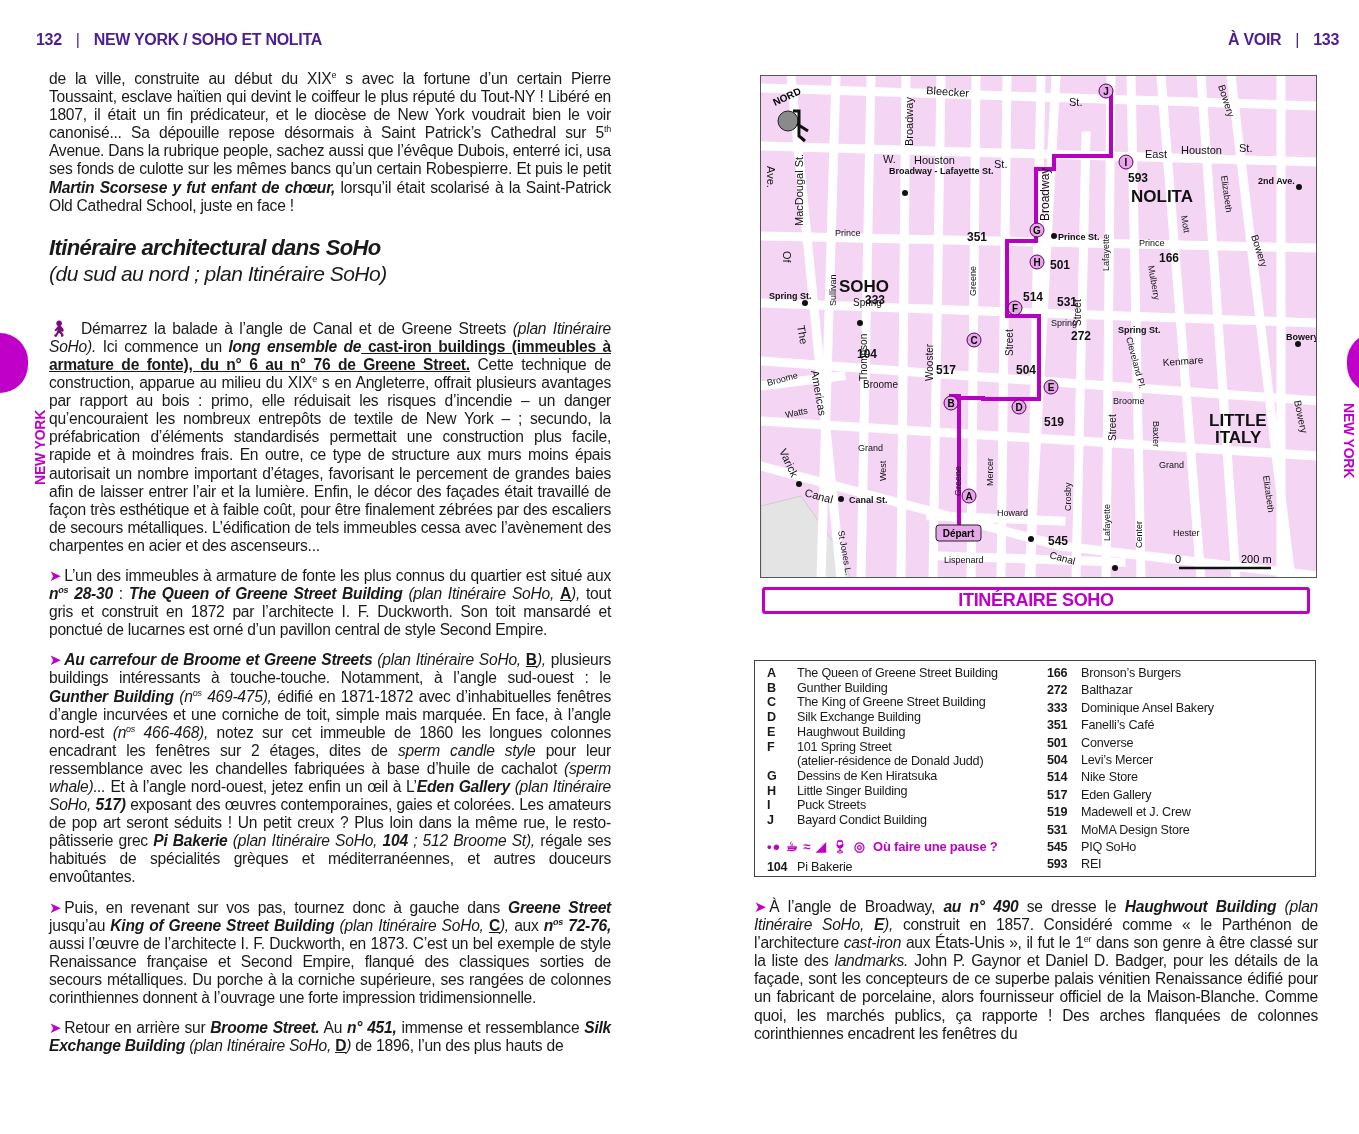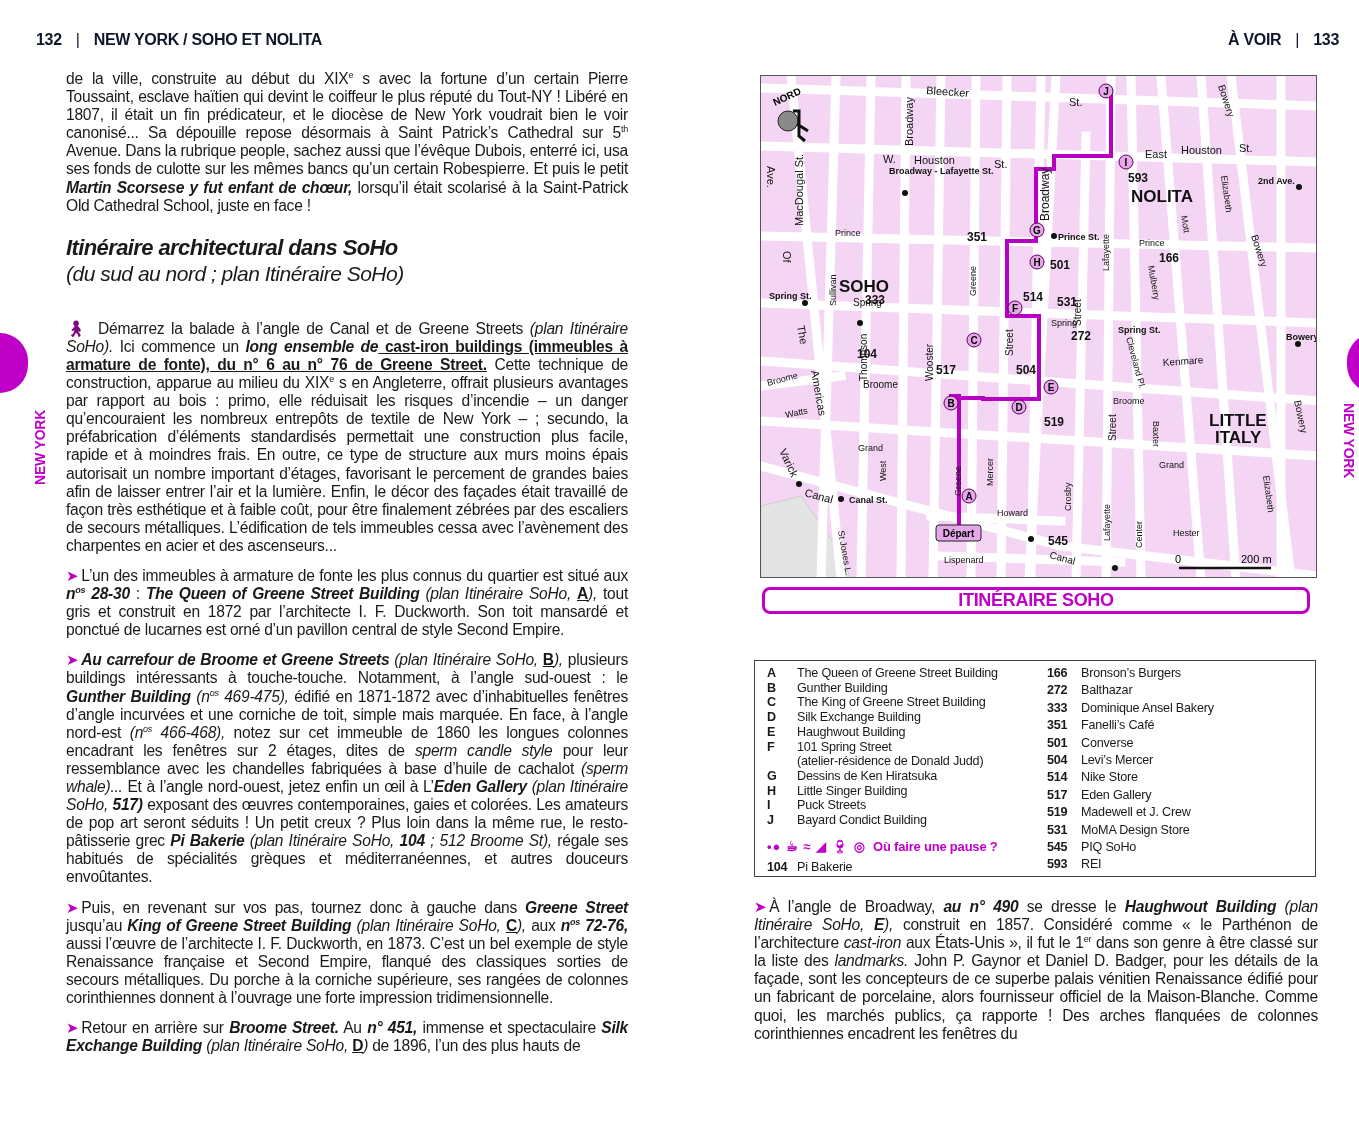--- a/index.html
+++ b/index.html
@@ -2,48 +2,48 @@
 <html><head>
 <meta charset="utf-8">
 <style>
   * { box-sizing: border-box; margin: 0; padding: 0; }
   html, body { width: 1359px; height: 1134px; background: #ffffff; overflow: hidden; }
   body { position: relative; font-family: "Liberation Sans", sans-serif; color: #1a1a1a; }
   .page { position: absolute; top: 0; height: 1134px; }
   .left-page { left: 0; width: 680px; }
   .right-page { left: 696px; width: 679px; }
 
-  .running-head { position: absolute; top: 31px; font-family: "Liberation Sans", sans-serif; font-weight: bold; font-size: 16px; color: #0f172a; letter-spacing: -0.3px; white-space: nowrap; }
+  .running-head { position: absolute; top: 31px; font-family: "Liberation Sans", sans-serif; font-weight: bold; font-size: 16px; color: #4c1d95; letter-spacing: -0.3px; white-space: nowrap; }
   .left-page .running-head { left: 36px; }
   .right-page .running-head { right: 36px; }
   .running-head .sep { display: inline-block; margin: 0 14px; font-weight: normal; }
 
   .thumb-tab { position: absolute; width: 56px; height: 60px; background: #c000c8; border-radius: 30px; top: 333px; }
   .left-page .thumb-tab { left: -28px; }
   .right-page .thumb-tab { right: -28px; }
   .side-label { position: absolute; font-weight: bold; font-size: 14px; color: #c000c8; white-space: nowrap; letter-spacing: -0.2px; }
   .left-page .side-label { left: 32px; top: 485px; transform-origin: left top; transform: rotate(-90deg); }
   .right-page .side-label { right: 18px; top: 403px; writing-mode: vertical-rl; }
 
-  .col { position: absolute; left: 66px; width: 562px; font-size: 15.6px; line-height: 18.1px; text-align: justify; letter-spacing: -0.25px; font-family: "Liberation Sans", sans-serif; }
+  .col { position: absolute; left: 49px; width: 562px; font-size: 15.6px; line-height: 18.1px; text-align: justify; letter-spacing: -0.25px; font-family: "Liberation Sans", sans-serif; }
   .col p { margin-bottom: 12px; }
   .col .b { font-weight: bold; text-decoration: underline; }
   .col .bi { font-weight: bold; font-style: italic; }
   .col .i { font-style: italic; }
   .arrow { color: #c000c8; font-size: 15px; margin-right: 3px; }
   .sup { font-size: 9px; vertical-align: super; line-height: 0; }
 
   .section-title { font-weight: bold; font-style: italic; font-size: 22px; line-height: 26px; letter-spacing: -0.6px; margin-top: 20px; }
   .section-sub { font-style: italic; font-size: 21px; line-height: 25px; letter-spacing: -0.5px; margin-bottom: 34px; }
   .walkers { color: #7a0a7e; font-weight: bold; letter-spacing: -3px; margin-right: 6px; }
 
   
   .map { position: absolute; left: 64px; top: 75px; width: 557px; height: 503px; border: 1px solid #555; background: #f4d6f4; overflow: hidden; }
   .map svg { position: absolute; left: 0; top: 0; }
-  .map-title { position: absolute; left: 66px; top: 587px; width: 548px; height: 27px; border: 3px solid #c000c8; border-radius: 8px; text-align: center; color: #c000c8; font-weight: bold; font-size: 18px; line-height: 21px; letter-spacing: -0.3px; }
+  .map-title { position: absolute; left: 66px; top: 587px; width: 548px; height: 27px; border: 3px solid #c000c8; border-radius: 3px; text-align: center; color: #c000c8; font-weight: bold; font-size: 18px; line-height: 21px; letter-spacing: -0.3px; }
 
   .legend { position: absolute; left: 58px; top: 660px; width: 562px; height: 217px; border: 1.5px solid #444; font-size: 12.6px; line-height: 14.7px; letter-spacing: -0.2px; }
   .legend .lcol1 { position: absolute; left: 12px; top: 5px; width: 270px; }
   .legend .lcol2 { position: absolute; left: 292px; top: 5px; width: 260px; }
   .legend .row { display: flex; }
   .legend .k { width: 30px; font-weight: bold; flex: none; }
   .legend .k2 { width: 34px; font-weight: bold; flex: none; }
   .legend .lcol2 .row { height: 17.4px; }
   .pause { margin-top: 12px; color: #c000c8; font-weight: bold; font-size: 13px; display: flex; }
   .pause .icons { width: 106px; letter-spacing: 1px; }
@@ -68,21 +68,21 @@
     <div class="section-sub">(du sud au nord ; plan Itinéraire SoHo)</div>
 
     <p><span class="walkers">🚶︎</span><span> Démarrez la balade à l’angle de Canal et de Greene Streets </span><span class="i">(plan Itinéraire SoHo).</span><span> Ici commence un </span><span class="bi">long ensemble de</span><span class="b"> cast-iron buildings (immeubles à armature de fonte), du n° 6 au n° 76 de Greene Street.</span><span> Cette technique de construction, apparue au milieu du XIX</span><span class="sup">e</span><span> s en Angleterre, offrait plusieurs avantages par rapport au bois : primo, elle réduisait les risques d’incendie – un danger qu’encouraient les nombreux entrepôts de textile de New York – ; secundo, la préfabrication d’éléments standardisés permettait une construction plus facile, rapide et à moindres frais. En outre, ce type de structure aux murs moins épais autorisait un nombre important d’étages, favorisant le percement de grandes baies afin de laisser entrer l’air et la lumière. Enfin, le décor des façades était travaillé de façon très esthétique et à faible coût, pour être finalement zébrées par des escaliers de secours métalliques. L’édification de tels immeubles cessa avec l’avènement des charpentes en acier et des ascenseurs...</span></p>
 
     <p><span class="arrow">➤</span><span>L’un des immeubles à armature de fonte les plus connus du quartier est situé aux </span><span class="bi">n</span><span class="sup bi">os</span><span class="bi"> 28-30</span><span> : </span><span class="bi">The Queen of Greene Street Building</span><span class="i"> (plan Itinéraire SoHo, </span><span class="b">A</span><span class="i">),</span><span> tout gris et construit en 1872 par l’architecte I. F. Duckworth. Son toit mansardé et ponctué de lucarnes est orné d’un pavillon central de style Second Empire.</span></p>
 
     <p><span class="arrow">➤</span><span class="bi">Au carrefour de Broome et Greene Streets</span><span class="i"> (plan Itinéraire SoHo, </span><span class="b">B</span><span class="i">),</span><span> plusieurs buildings intéressants à touche-touche. Notamment, à l’angle sud-ouest : le </span><span class="bi">Gunther Building</span><span class="i"> (n</span><span class="sup i">os</span><span class="i"> 469-475),</span><span> édifié en 1871-1872 avec d’inhabituelles fenêtres d’angle incurvées et une corniche de toit, simple mais marquée. En face, à l’angle nord-est </span><span class="i">(n</span><span class="sup i">os</span><span class="i"> 466-468),</span><span> notez sur cet immeuble de 1860 les longues colonnes encadrant les fenêtres sur 2 étages, dites de </span><span class="i">sperm candle style</span><span> pour leur ressemblance avec les chandelles fabriquées à base d’huile de cachalot </span><span class="i">(sperm whale)...</span><span> Et à l’angle nord-ouest, jetez enfin un œil à L’</span><span class="bi">Eden Gallery</span><span class="i"> (plan Itinéraire SoHo, </span><span class="bi">517)</span><span> exposant des œuvres contemporaines, gaies et colorées. Les amateurs de pop art seront séduits ! Un petit creux ? Plus loin dans la même rue, le resto-pâtisserie grec </span><span class="bi">Pi Bakerie</span><span class="i"> (plan Itinéraire SoHo, </span><span class="bi">104</span><span class="i"> ; 512 Broome St),</span><span> régale ses habitués de spécialités grèques et méditerranéennes, et autres douceurs envoûtantes.</span></p>
 
     <p><span class="arrow">➤</span><span>Puis, en revenant sur vos pas, tournez donc à gauche dans </span><span class="bi">Greene Street</span><span> jusqu’au </span><span class="bi">King of Greene Street Building</span><span class="i"> (plan Itinéraire SoHo, </span><span class="b">C</span><span class="i">),</span><span> aux </span><span class="bi">n</span><span class="sup bi">os</span><span class="bi"> 72-76,</span><span> aussi l’œuvre de l’architecte I. F. Duckworth, en 1873. C’est un bel exemple de style Renaissance française et Second Empire, flanqué des classiques sorties de secours métalliques. Du porche à la corniche supérieure, ses rangées de colonnes corinthiennes donnent à l’ouvrage une forte impression tridimensionnelle.</span></p>
 
-    <p><span class="arrow">➤</span><span>Retour en arrière sur </span><span class="bi">Broome Street.</span><span> Au </span><span class="bi">n° 451,</span><span> immense et spectaculaire </span><span class="bi">Silk Exchange Building</span><span class="i"> (plan Itinéraire SoHo, </span><span class="b">D</span><span class="i">)</span><span> de 1896, l’un des plus hauts de</span></p>
+    <p><span class="arrow">➤</span><span>Retour en arrière sur </span><span class="bi">Broome Street.</span><span> Au </span><span class="bi">n° 451,</span><span> immense et ressemblance </span><span class="bi">Silk Exchange Building</span><span class="i"> (plan Itinéraire SoHo, </span><span class="b">D</span><span class="i">)</span><span> de 1896, l’un des plus hauts de</span></p>
   </div>
 </div>
 
 <div class="page right-page">
   <div class="running-head">
     <span>À VOIR</span><span class="sep">|</span><span>133</span>
   </div>
   <div class="thumb-tab"></div>
   <div class="side-label">NEW YORK</div>
 

